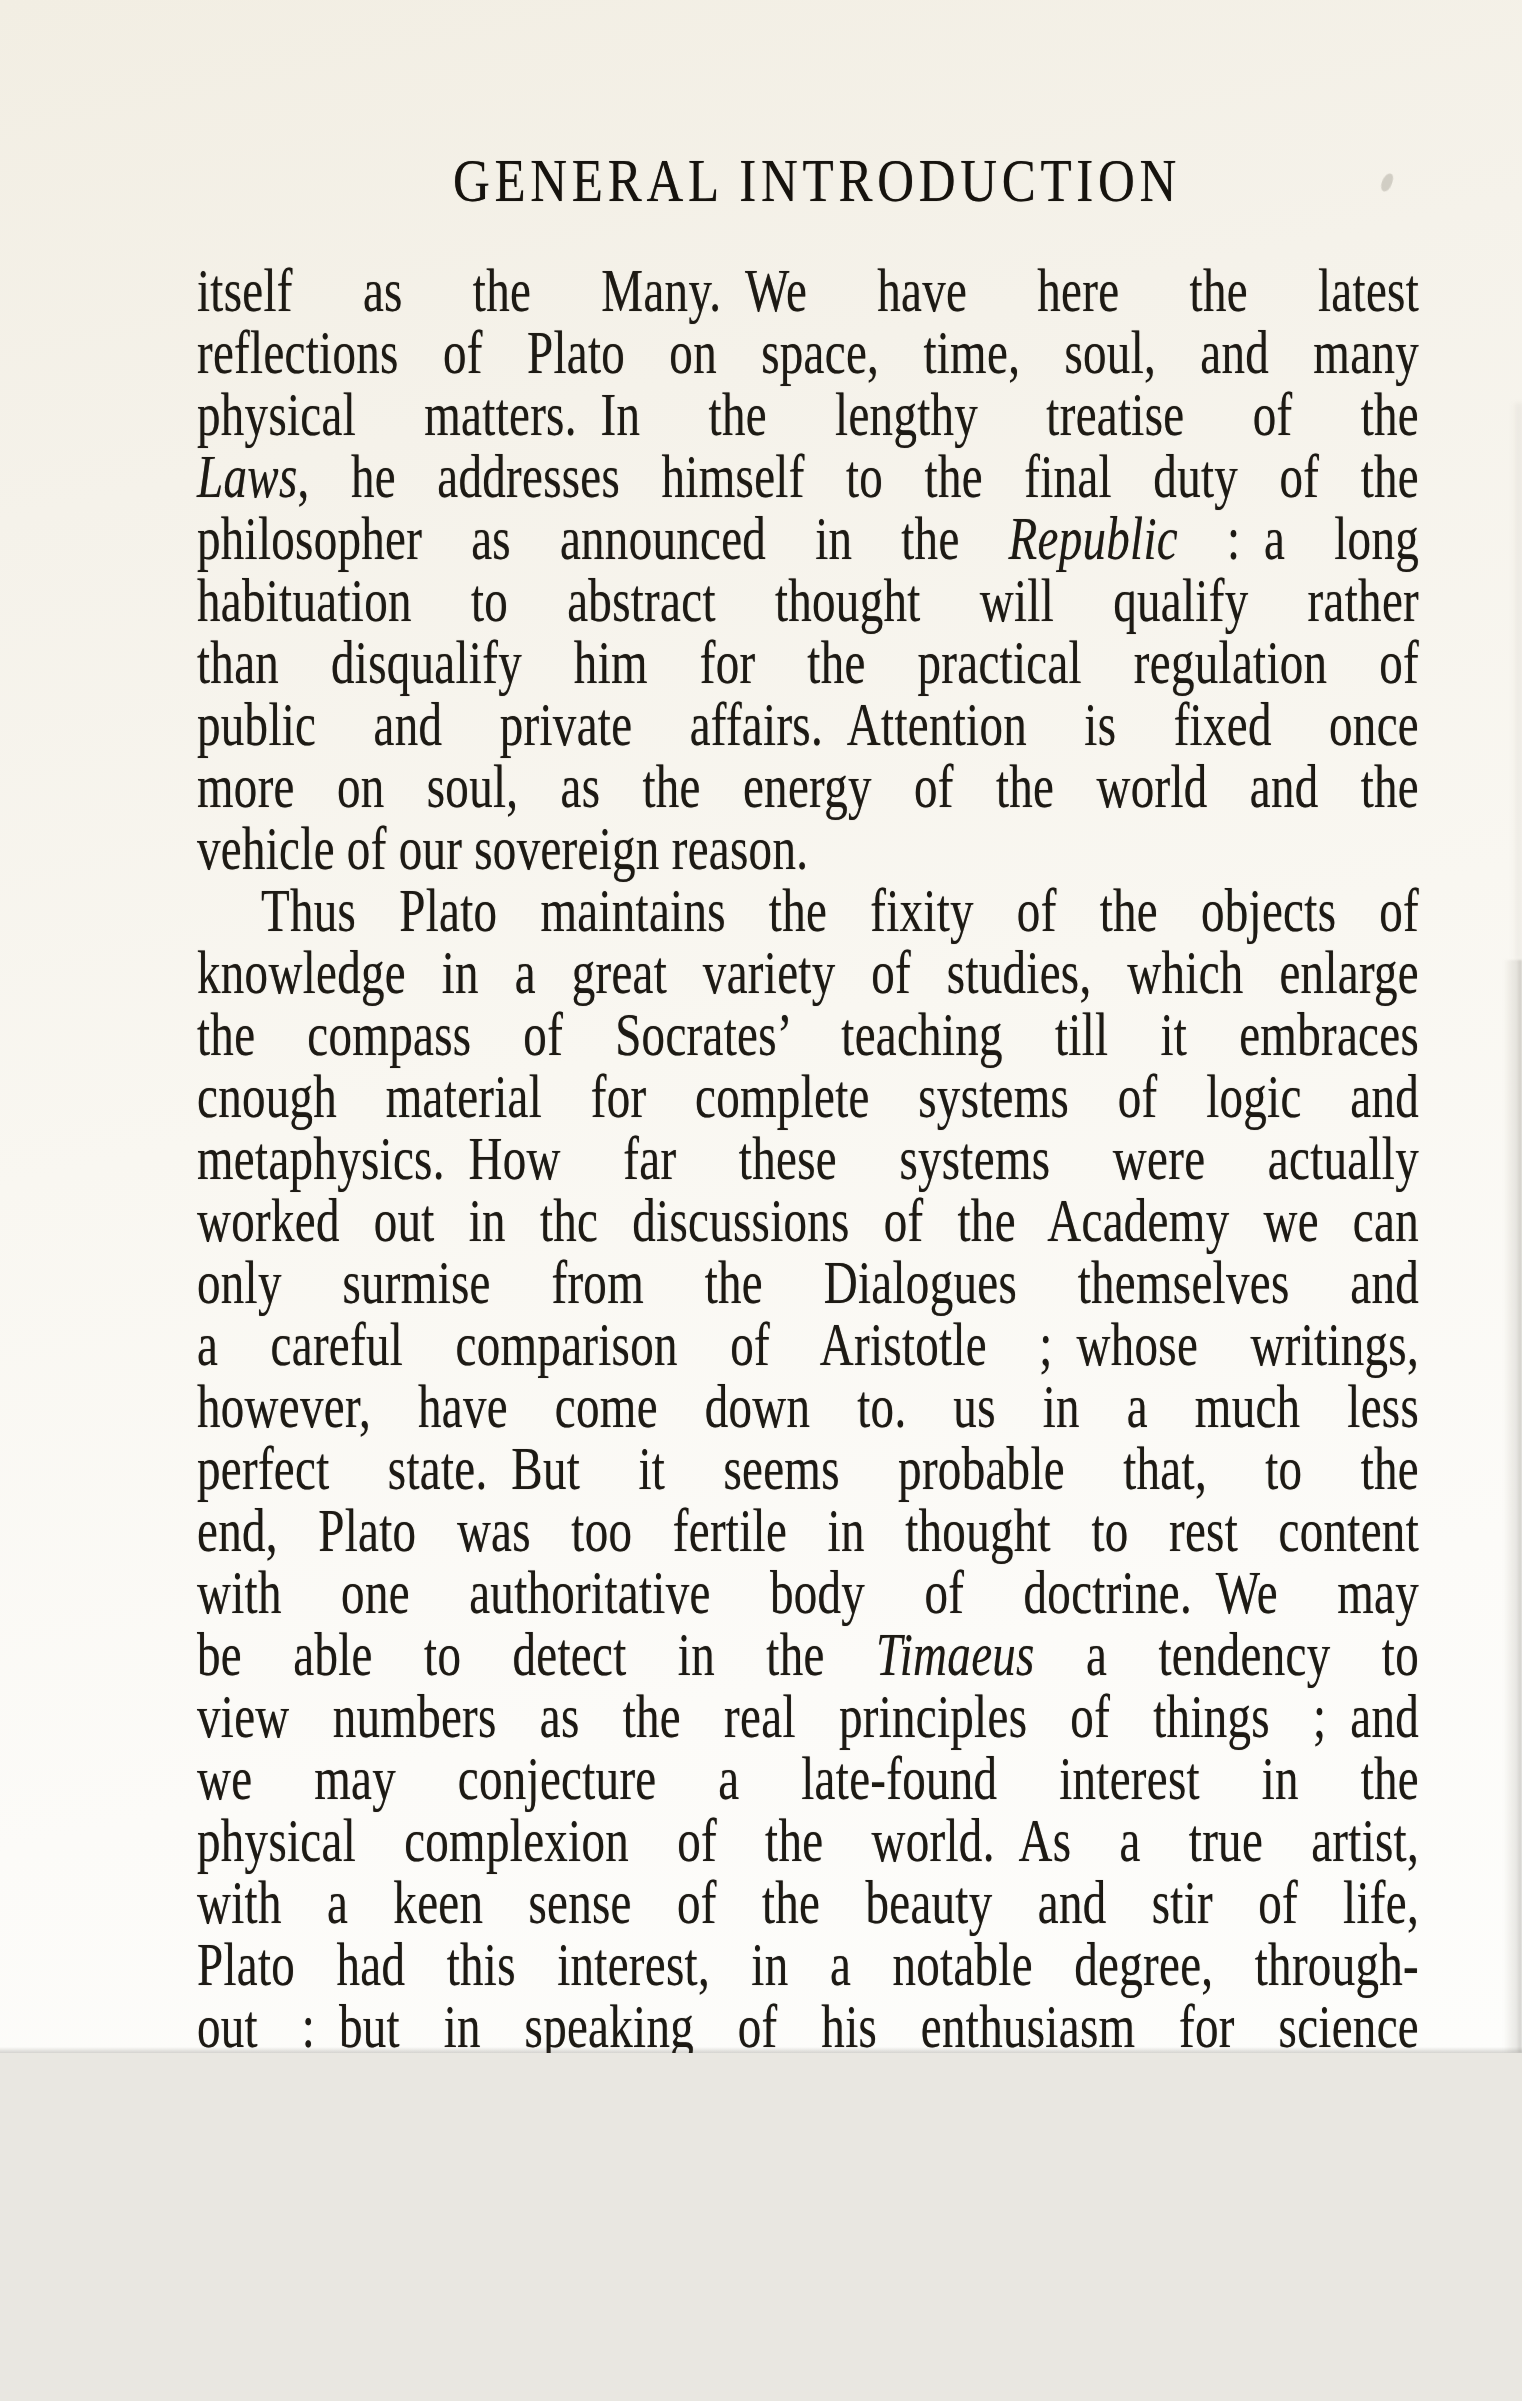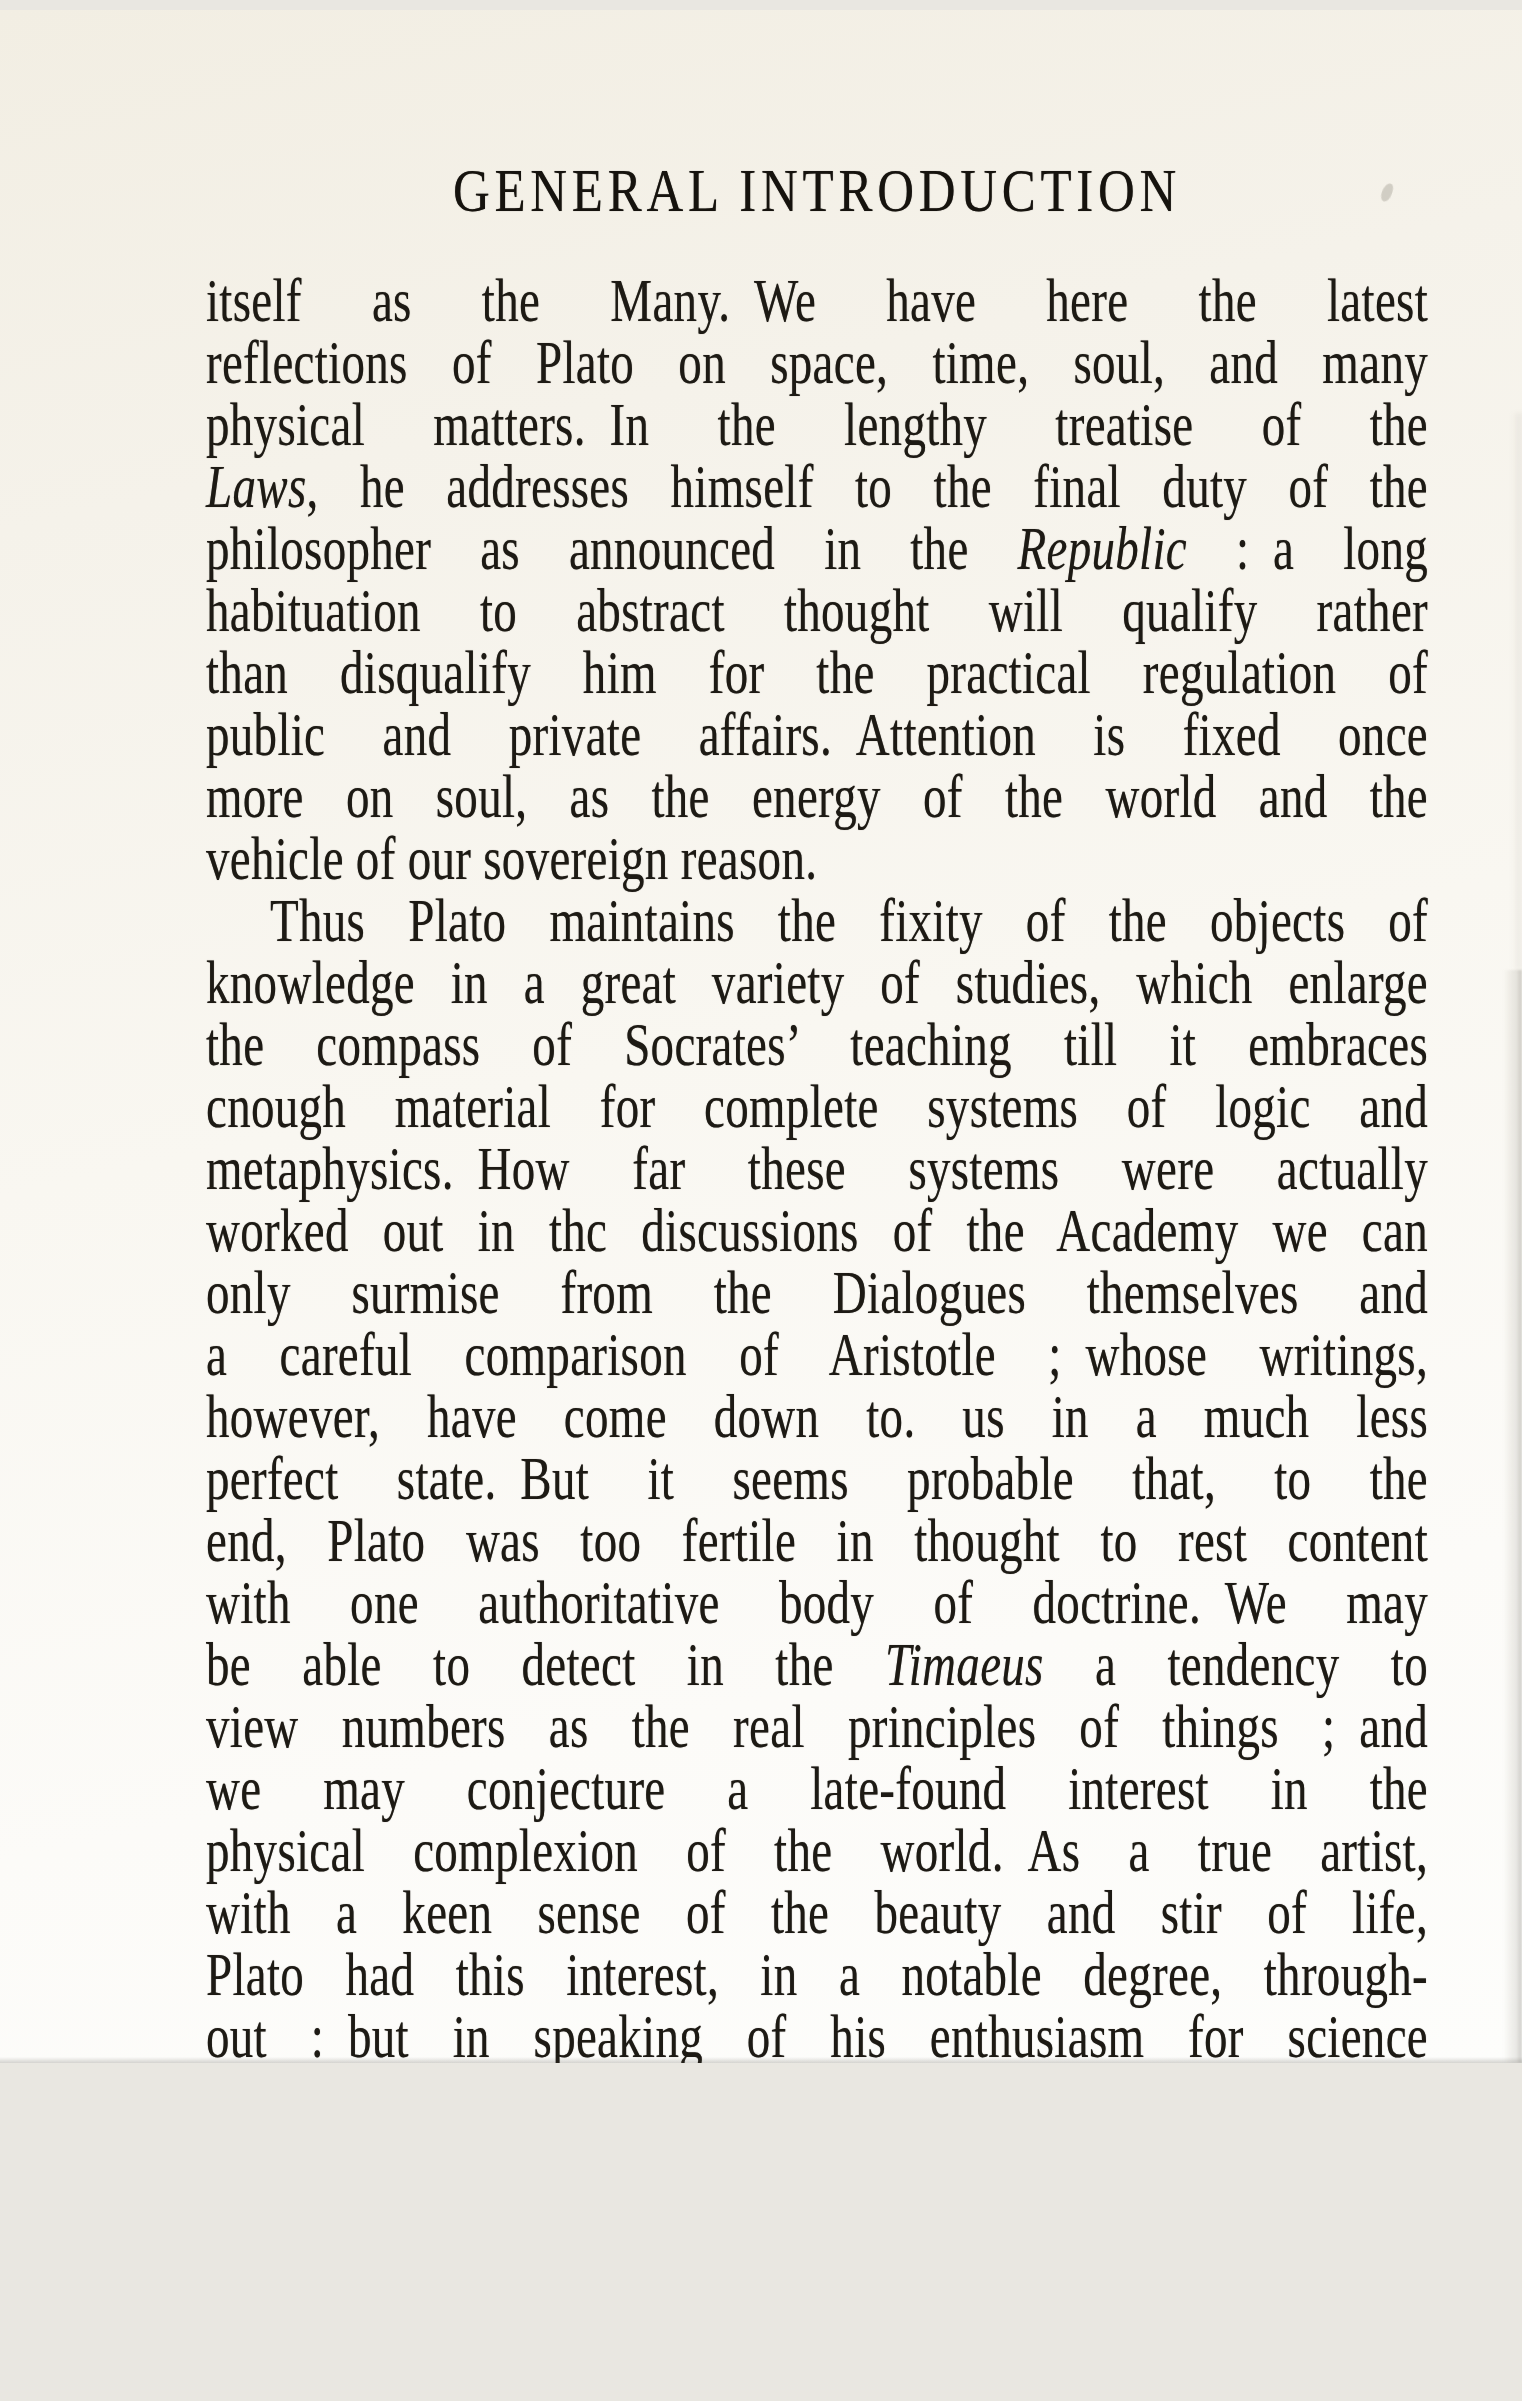--- a/index.html
+++ b/index.html
@@ -1,36 +1,36 @@
 <!DOCTYPE html>
 <html style="font-size:10.7px"><head>
 <meta charset="utf-8">
 <style>
   html,body { margin:0; padding:0; background:#e9e7e1; }
   .page {
     position:relative;
     width:1522px; height:2053px;
-    margin:10px auto;
+    margin:0 auto;
     background:linear-gradient(168deg, #f2eee3 0%, #f5f2ea 22%, #f9f7f1 50%, #fcfbf8 78%, #fdfdfb 100%);
     overflow:hidden;
     font-family:"Liberation Serif","DejaVu Serif",serif;
     color:#1d1a14;
   }
   .heading {
     position:absolute; left:206px; top:152px; width:1222px;
     text-align:center;
     font-size:51px; font-weight:normal; letter-spacing:4.7px;
     margin:0;
     transform:scaleY(1.2); transform-origin:50% 50%;
     color:#16130e;
     text-shadow:0 0 0.7px rgba(22,19,14,.65);
     white-space:nowrap;
   }
   .text-block {
-    position:absolute; left:206px; top:259px; width:1222px;
+    position:absolute; left:197px; top:259px; width:1222px;
   }
   .line {
     height:62px; line-height:62px;
     font-size:47px;
     letter-spacing:0.3px;
     transform:scaleY(1.3); transform-origin:50% 50%;
     color:#1d1a14;
     text-shadow:0 0 0.7px rgba(28,24,18,.6);
   }
   .line.j { text-align:justify; text-align-last:justify; }

